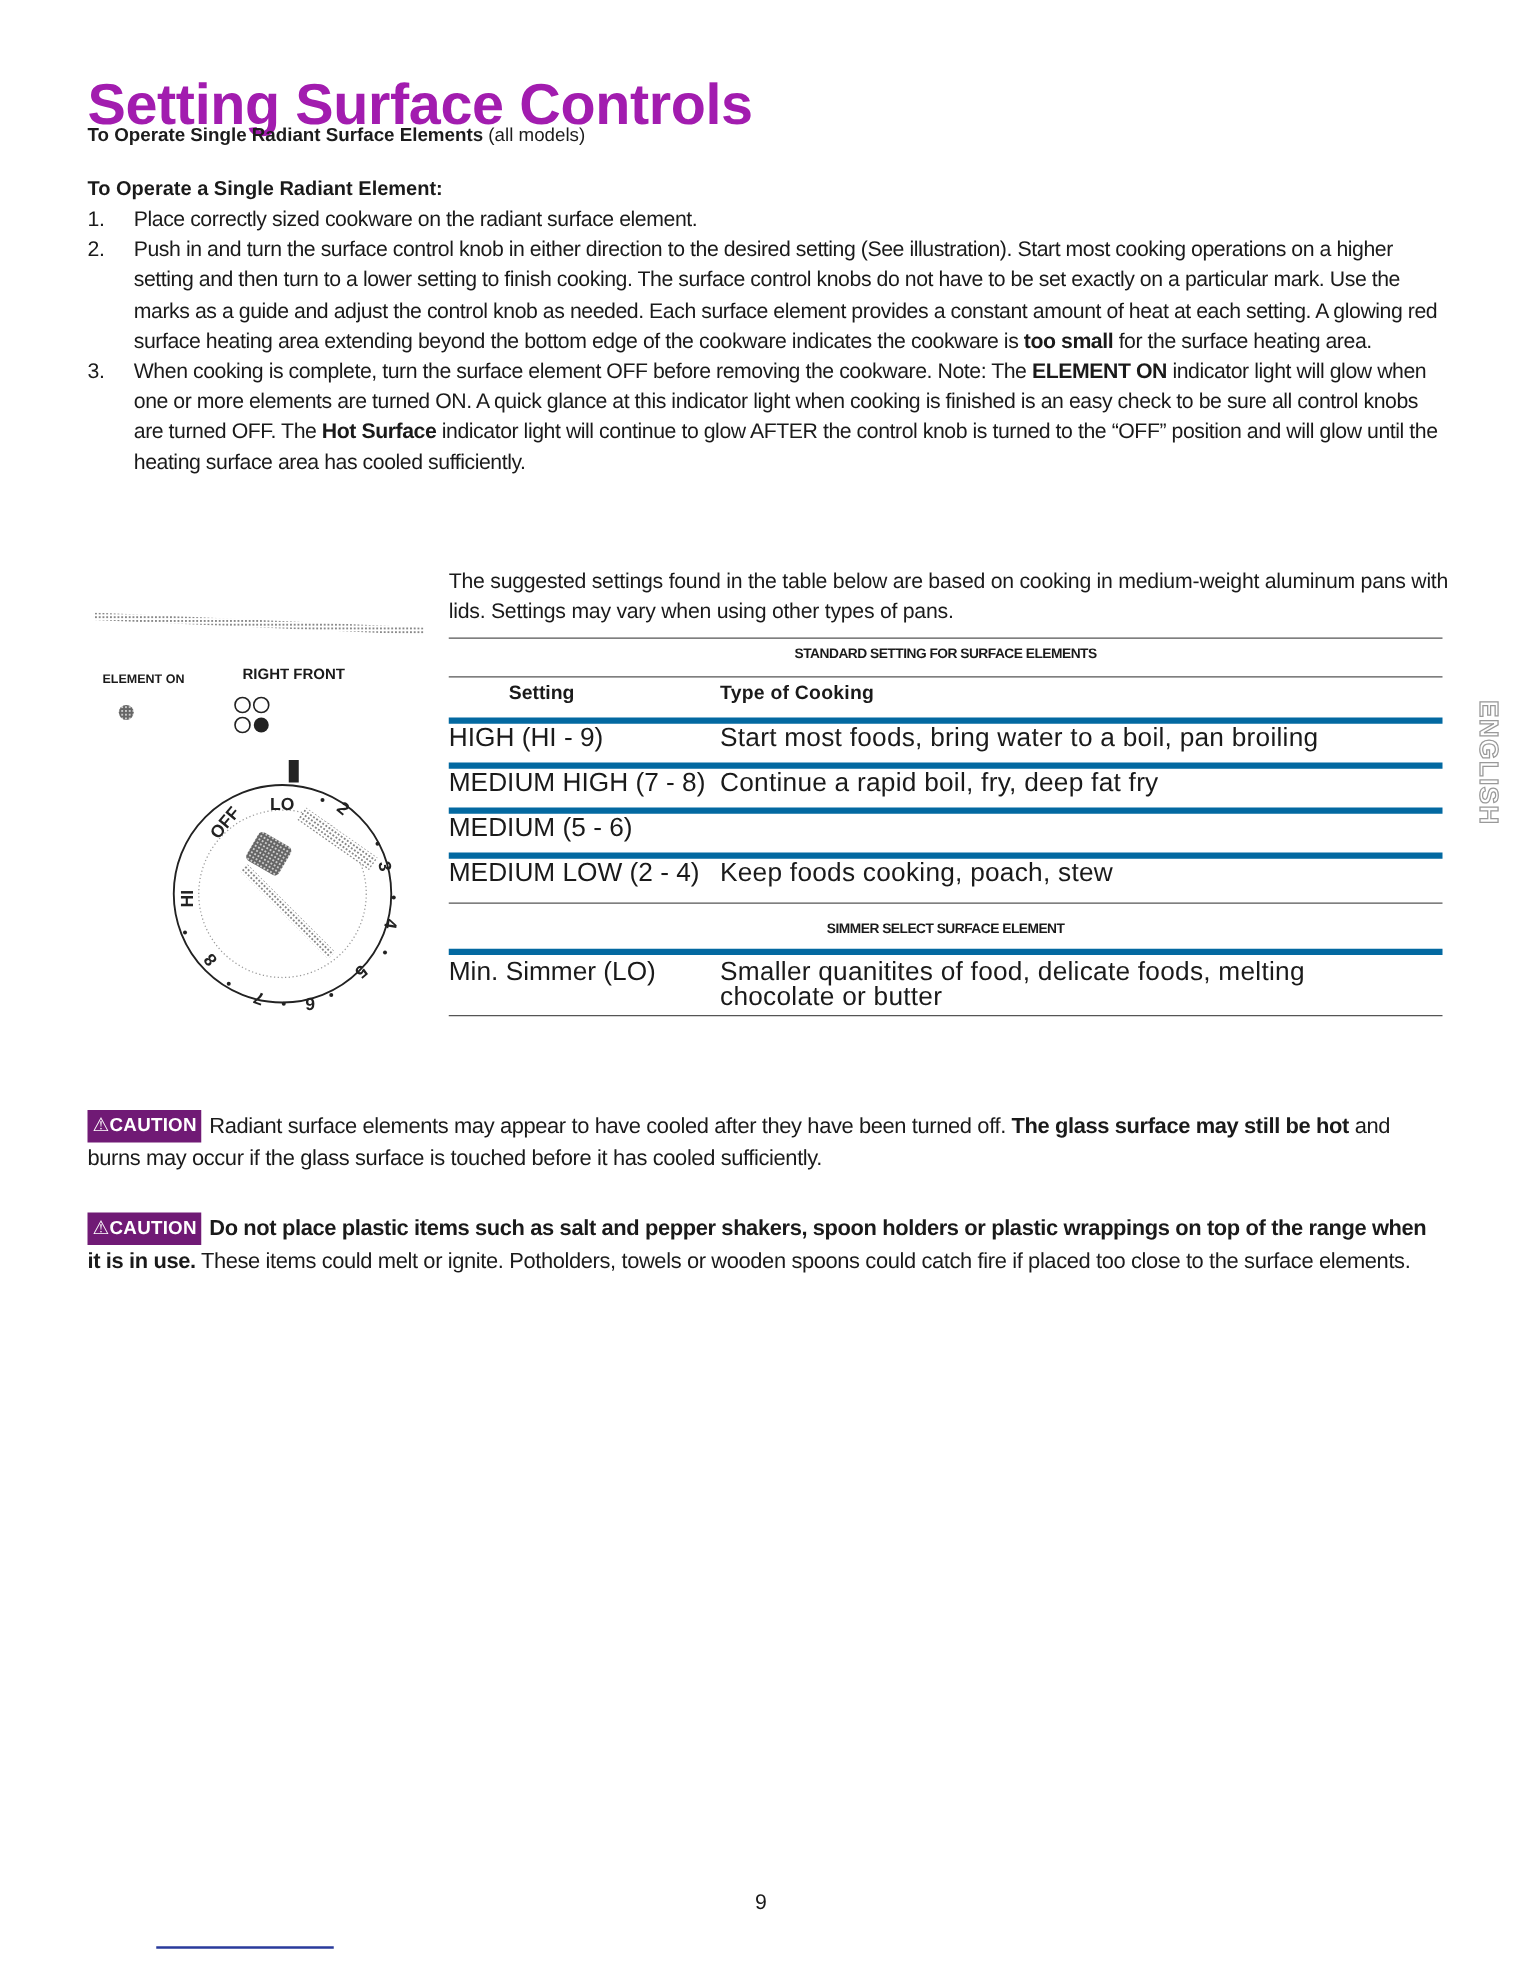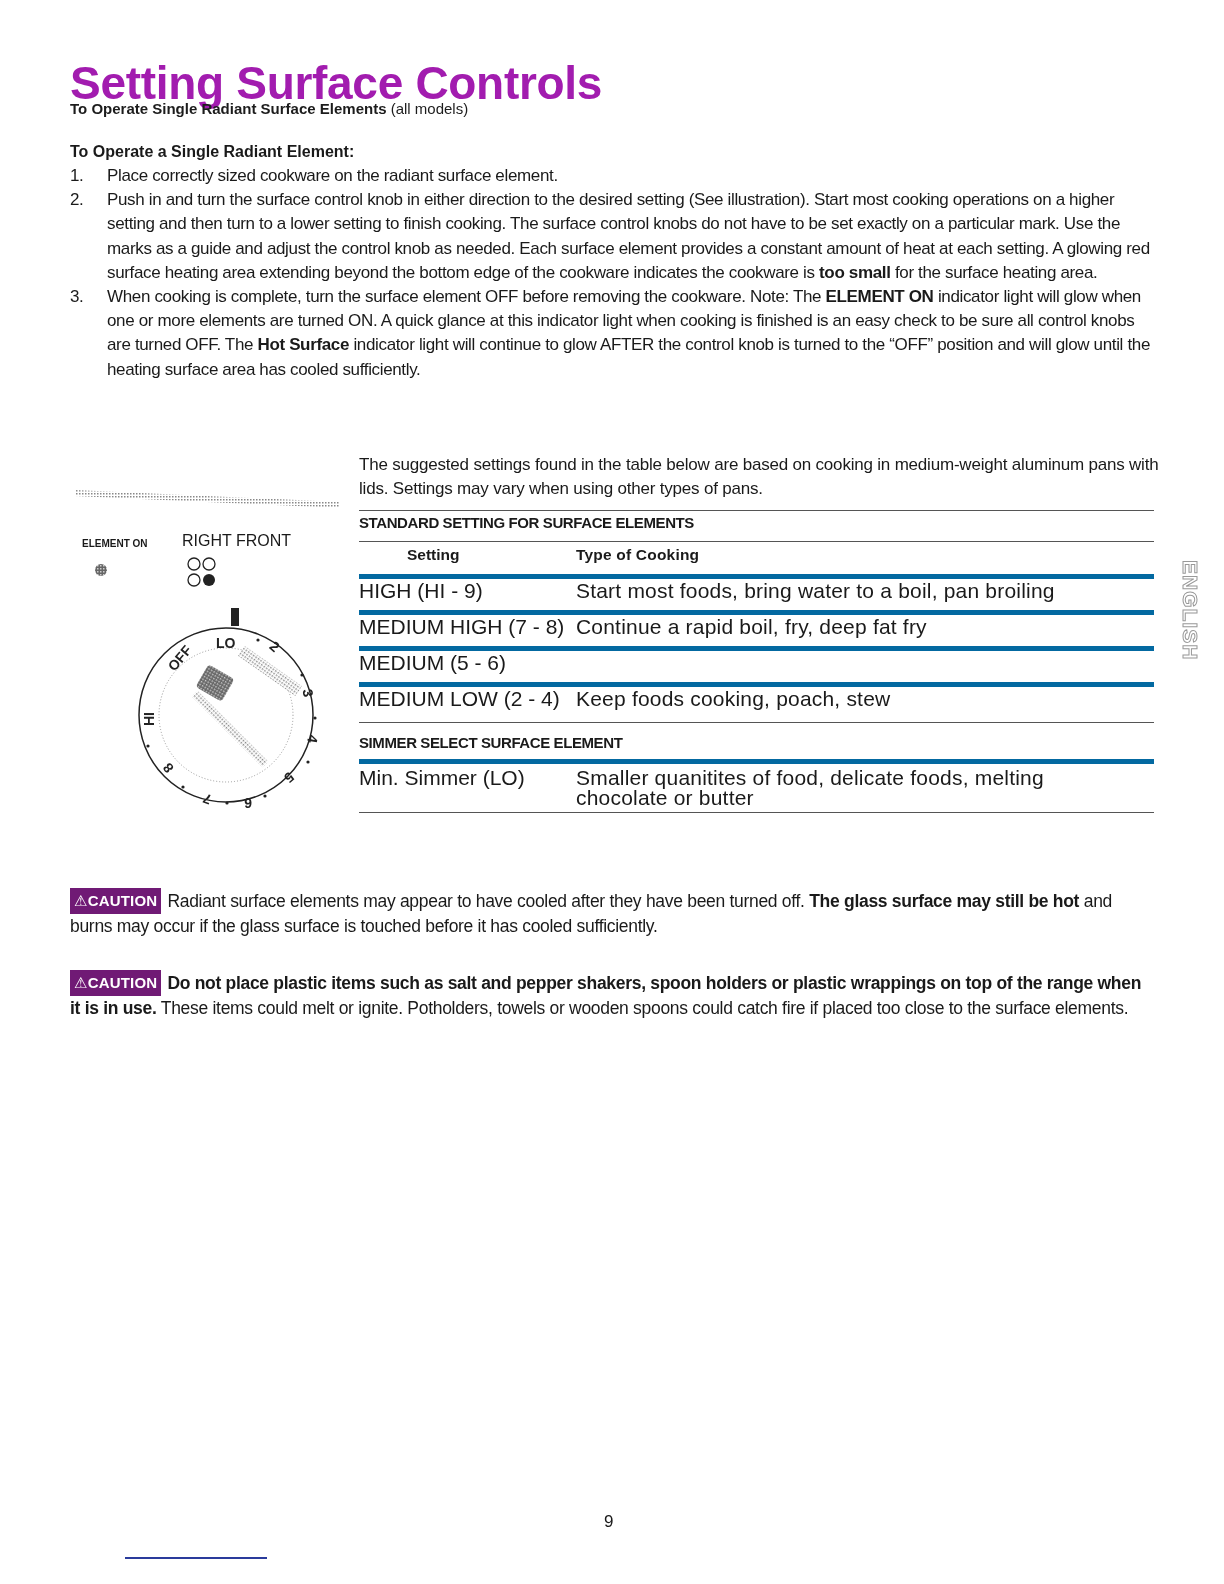--- a/index.html
+++ b/index.html
@@ -13,28 +13,28 @@
   .steps { left: 70px; top: 164px; width: 1085px; font-size: 17px; line-height: 24.2px; letter-spacing: -0.35px; }
   .step { display: flex; }
   .step .num { width: 37px; flex: none; }
   .step .txt { flex: 1; }
   b { font-weight: bold; }
 
   .intro { left: 359px; top: 453px; width: 800px; font-size: 17px; line-height: 24px; letter-spacing: -0.2px; }
 
   .tbl { left: 359px; top: 510px; width: 795px; }
   .tbl .rule { border-top: 1px solid #555; }
-  .tbl .sect { font-size: 15px; font-weight: bold; letter-spacing: -0.4px; height: 30px; line-height: 24px; }
+  .tbl .sect { text-align: center; font-size: 11px; font-weight: bold; letter-spacing: -0.4px; height: 30px; line-height: 24px; }
   .tbl .hdr { display: flex; height: 32px; line-height: 26px; font-size: 15.5px; font-weight: bold; }
   .tbl .row { display: flex; font-size: 21px; min-height: 31px; line-height: 24px; border-top: 5px solid #0369a1; }
   .c1 { width: 217px; flex: none; }
   .c2 { flex: 1; letter-spacing: 0.2px; }
   .hdr .c1 { padding-left: 48px; width: 169px; }
   .lbl-elon { left: 82px; top: 538px; font-size: 10px; font-weight: bold; }
-  .lbl-rf { left: 182px; top: 532px; font-size: 16px; font-weight: normal; }
+  .lbl-rf { left: 194px; top: 532px; font-size: 12px; font-weight: bold; }
 
   .caution-badge { display: inline-block; background: #701a75; color: #fff; font-weight: bold;
                    font-size: 15px; padding: 1px 4px; margin-right: 6px; letter-spacing: 0.2px; vertical-align: 1px; }
   .caution { left: 70px; width: 1085px; font-size: 17.5px; line-height: 24px; letter-spacing: -0.3px; }
   .c-one { top: 888px; }
   .c-two { top: 970px; }
 
   .side-tab { left: 1170px; top: 560px; width: 40px; height: 150px; }
   .side-tab span { display: block; transform: rotate(90deg); transform-origin: left top;
                    position: absolute; left: 32px; top: 0; font-size: 21px; font-weight: bold;

